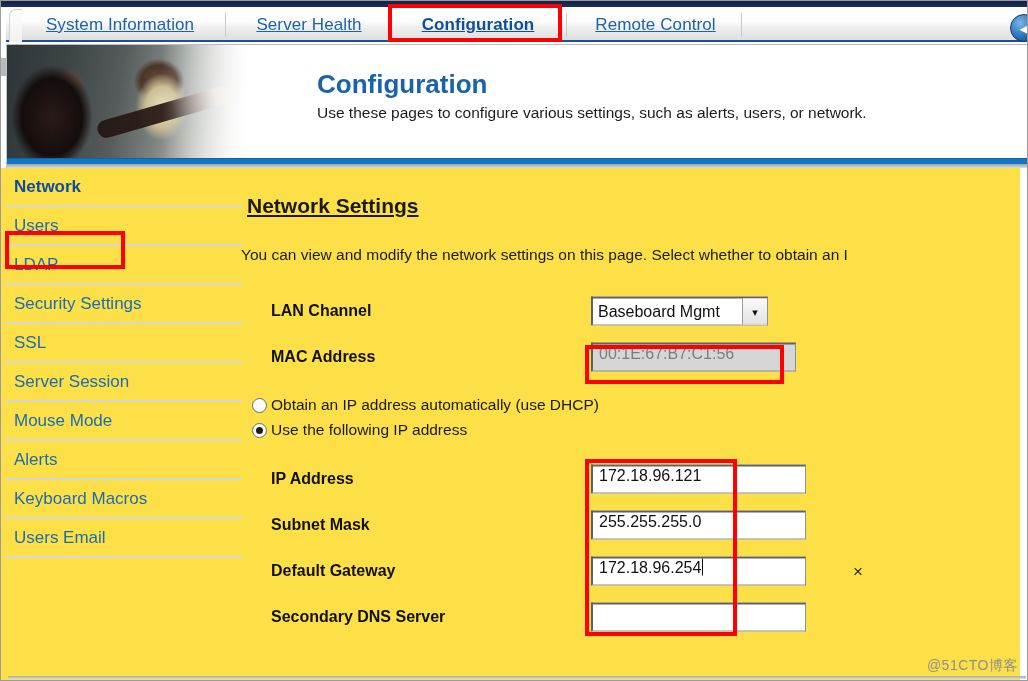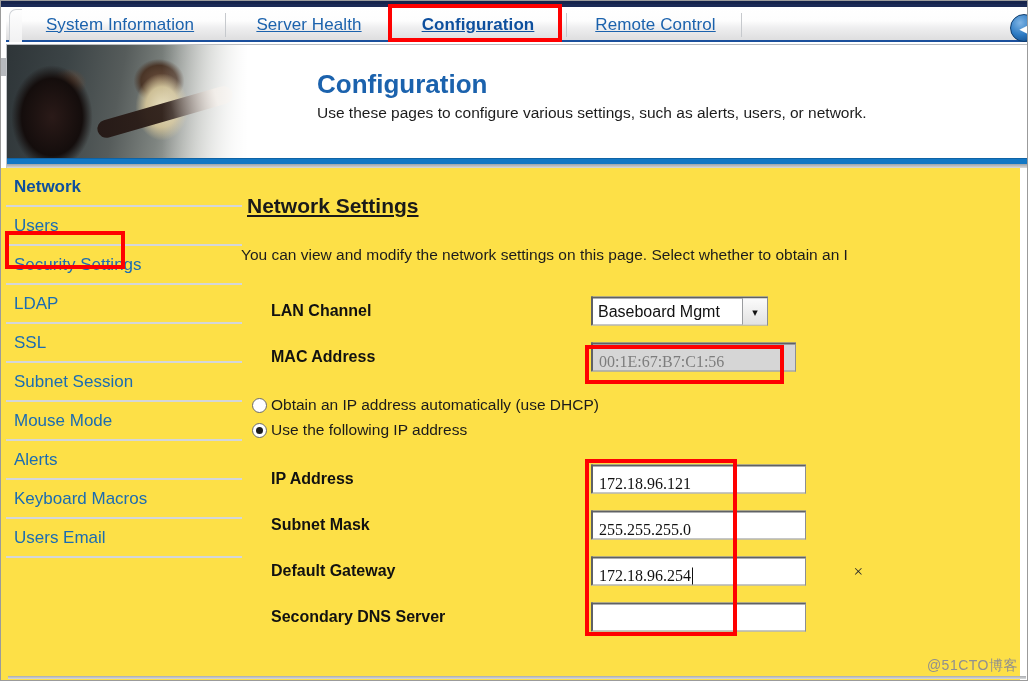--- a/index.html
+++ b/index.html
@@ -245,26 +245,25 @@
   }
 
   .txtbox {
     width: 215px;
     height: 29px;
     background: #ffffff;
     border: 1px solid #8d8f92;
     border-top: 2px solid #5f6165;
     border-left: 2px solid #5f6165;
     display: flex;
-    align-items: flex-end;
+    align-items: flex-start;
     padding: 0 6px;
     font-size: 16px;
     color: #111111;
     position: relative;
-    font-family: Liberation Serif, serif;
   }
   .txtbox.disabled {
     background: #d6d6d6;
     color: #7d7d7d;
   }
   .txtbox .caret {
     display: inline-block;
     width: 1px;
     height: 17px;
     background: #111;
@@ -416,30 +415,30 @@
   <div class="content">
 
     <nav class="sidebar">
       <div class="side-item active">
         <span>Network</span>
       </div>
       <div class="side-item">
         <span>Users</span>
       </div>
       <div class="side-item">
+        <span>LDAP</span>
+      </div>
+      <div class="side-item">
         <span>Security Settings</span>
       </div>
       <div class="side-item">
-        <span>LDAP</span>
-      </div>
-      <div class="side-item">
         <span>SSL</span>
       </div>
       <div class="side-item">
-        <span>Subnet Session</span>
+        <span>Server Session</span>
       </div>
       <div class="side-item">
         <span>Mouse Mode</span>
       </div>
       <div class="side-item">
         <span>Alerts</span>
       </div>
       <div class="side-item">
         <span>Keyboard Macros</span>
       </div>

